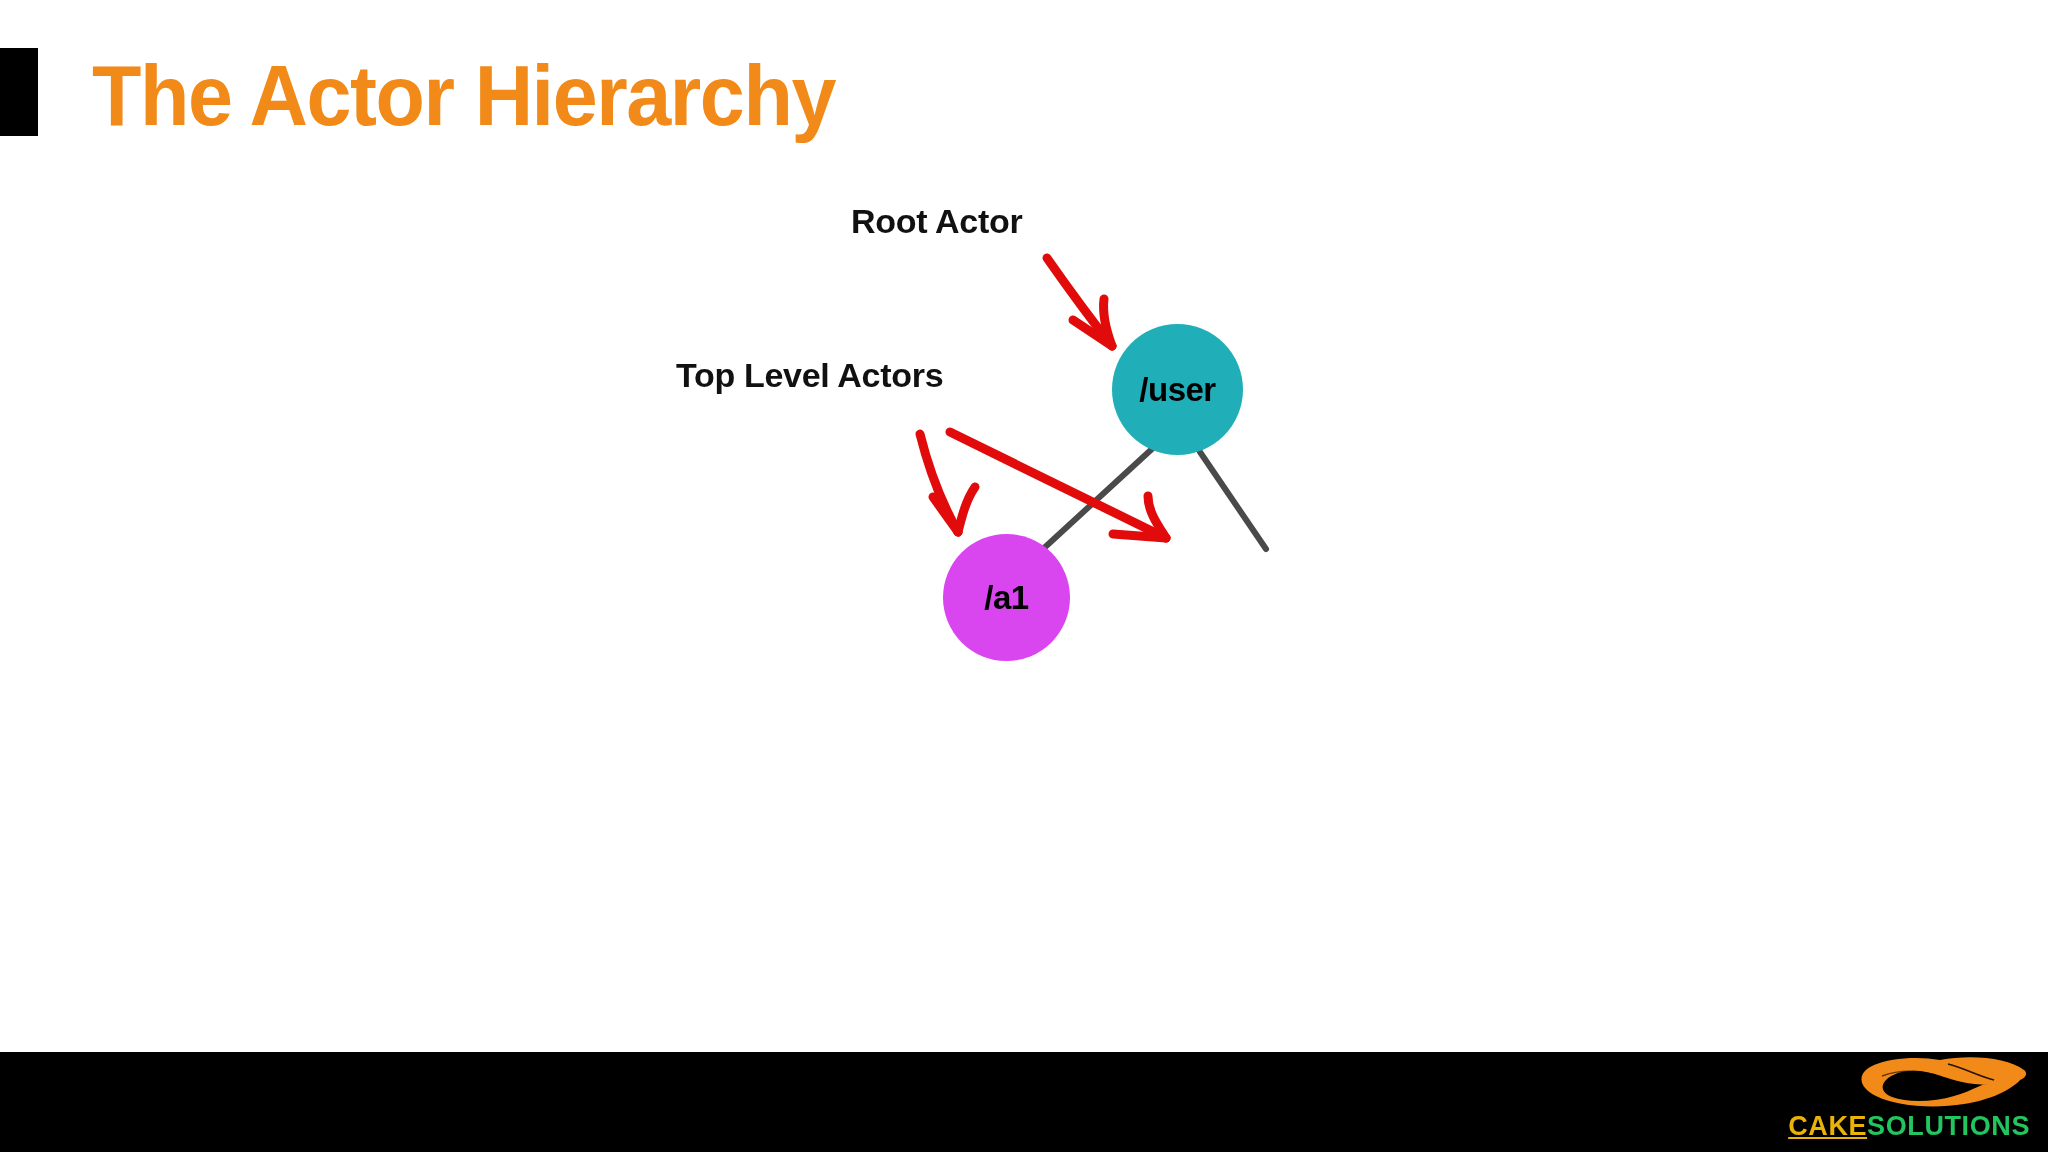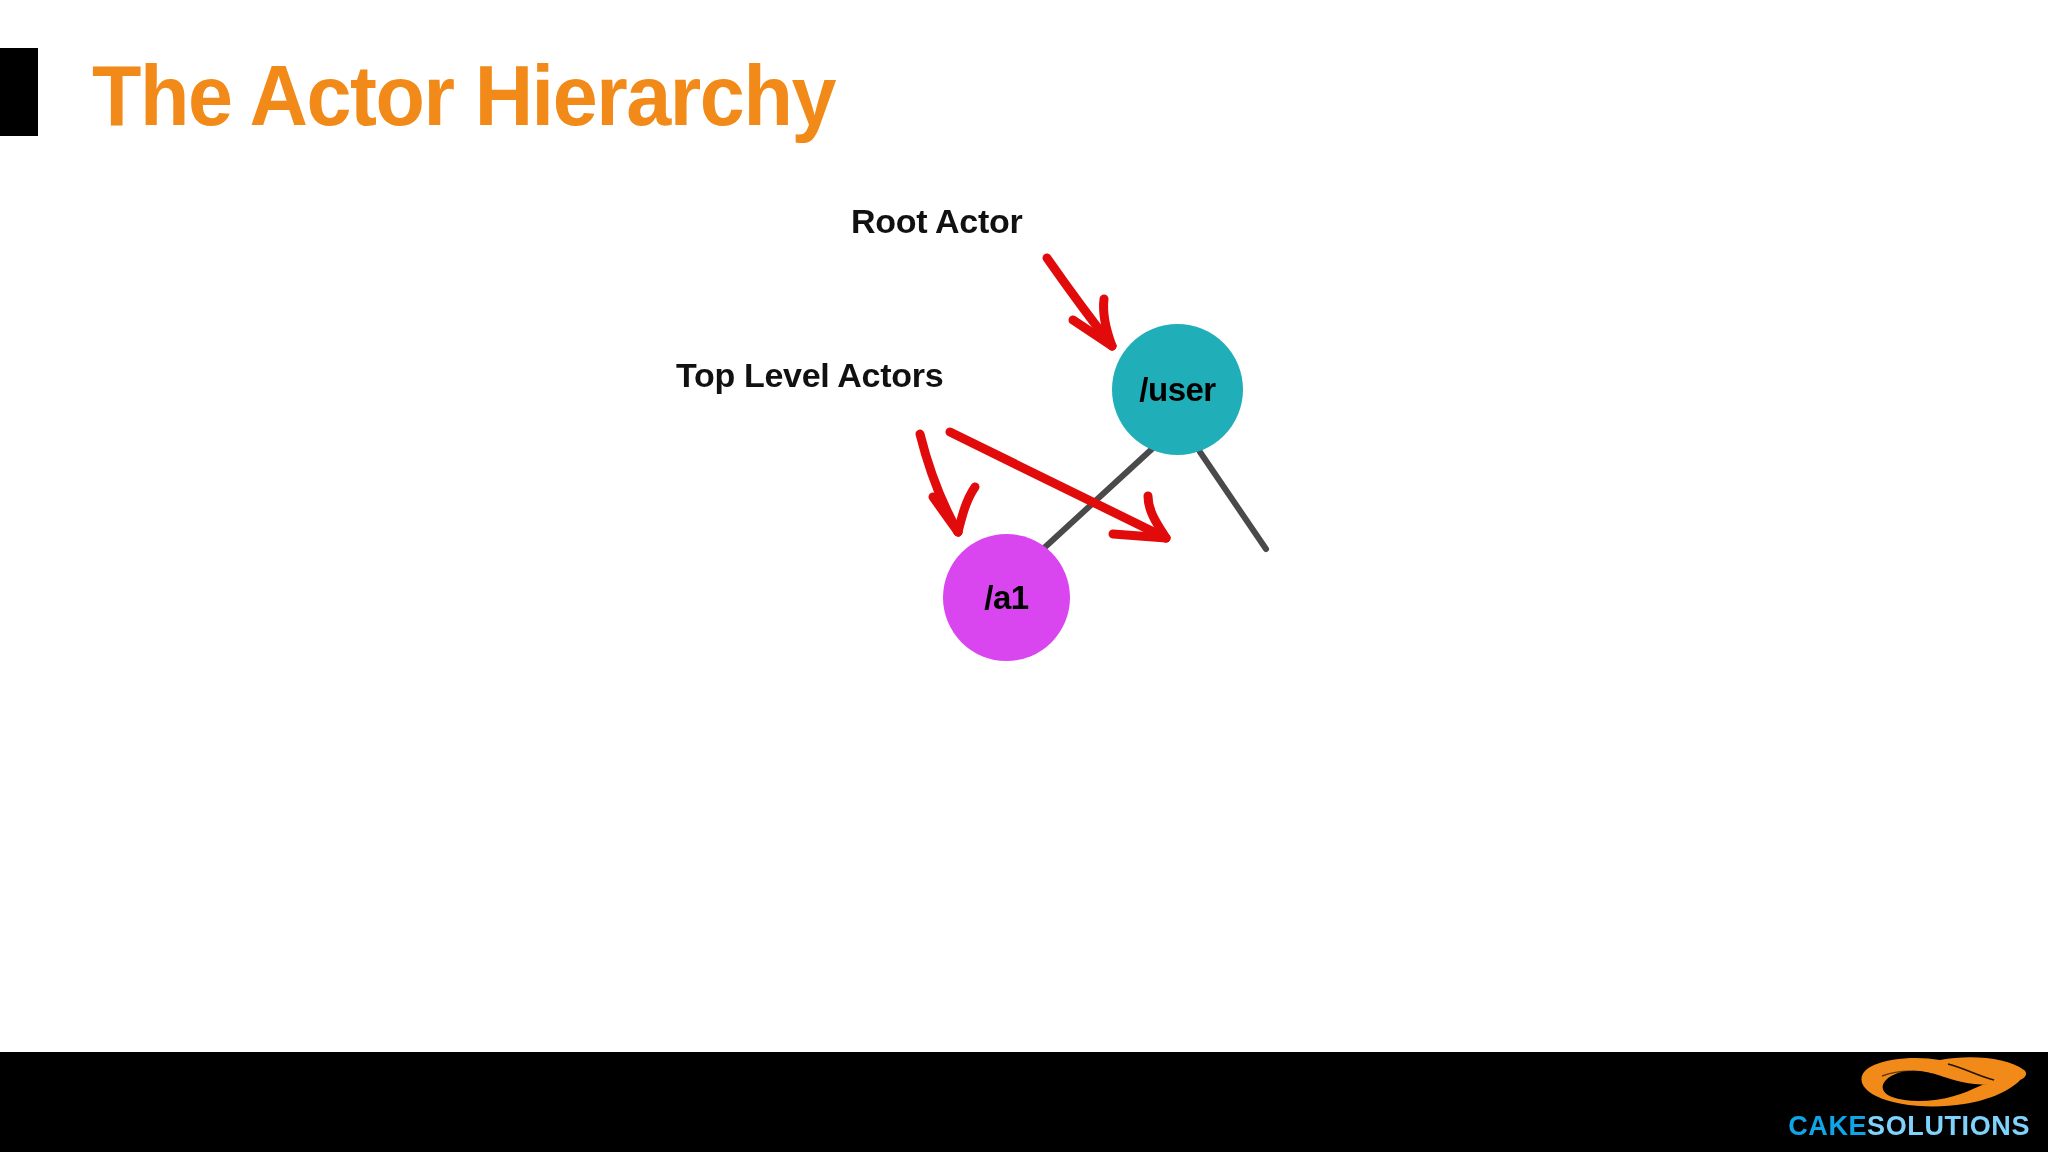--- a/index.html
+++ b/index.html
@@ -140,22 +140,22 @@
     left: 0px;
     bottom: 4px;
     width: 260px;
     text-align: right;
     font-family: "Liberation Sans", sans-serif;
     font-weight: bold;
     font-size: 27px;
     letter-spacing: 0.6px;
     white-space: nowrap;
   }
-  .wm-cake { color: #0ea5e9; }
-  .wm-solutions { color: #7dd3fc; }
+  .wm-cake { color: #eab308; text-decoration: underline; }
+  .wm-solutions { color: #22c55e; }
 </style>
 </head>
 <body>
 
 <div id="slide">
 
   <div id="title-accent-bar"></div>
   <div id="page-title">The Actor Hierarchy</div>
 
   <div id="diagram">

